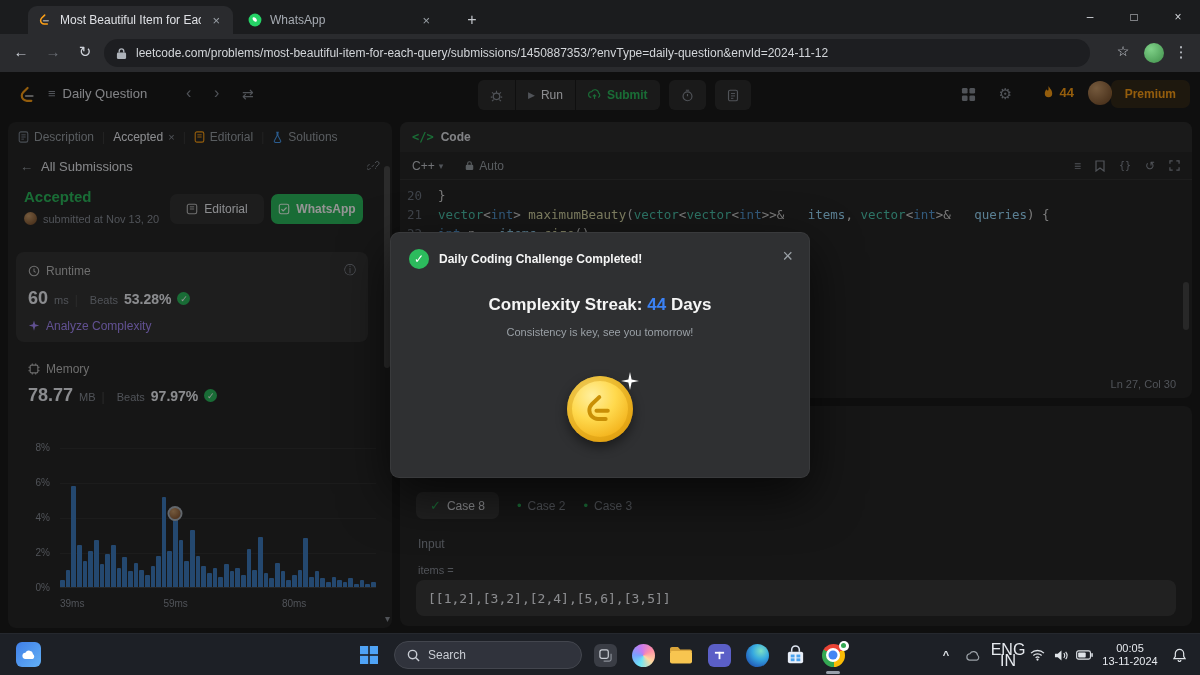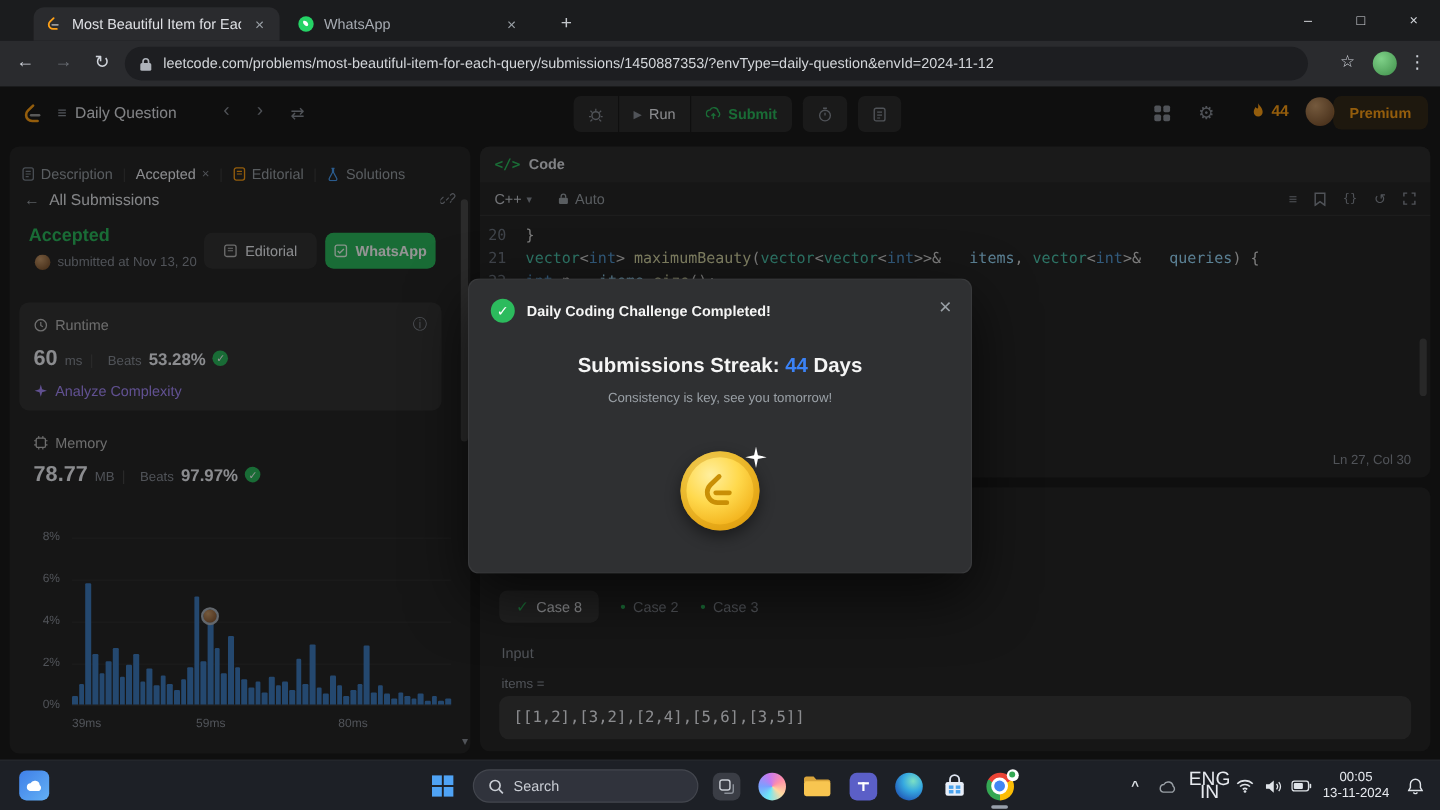--- a/index.html
+++ b/index.html
@@ -44,30 +44,30 @@
   .premium{position:absolute;right:10px;top:8px;height:28px;padding:0 14px;border-radius:7px;
     background:rgba(255,161,22,0.12);color:#ffa116;font-size:12px;font-weight:600;
     display:flex;align-items:center;}
   .avatar-lc{position:absolute;right:88px;top:9px;width:24px;height:24px;border-radius:50%;
     background:radial-gradient(circle at 35% 30%,#c99b6a,#6e4523);}
   .streak{position:absolute;right:126px;top:13px;display:flex;gap:5px;align-items:center;
     color:#ffa116;font-size:13px;font-weight:600;}
 
   
   .lpanel{position:absolute;left:8px;top:50px;width:384px;height:506px;background:#262626;border-radius:8px;}
-  .ptabs{position:absolute;top:0;left:0;right:0;height:30px;display:flex;align-items:flex-end;
+  .ptabs{position:absolute;top:0;left:0;right:0;height:30px;display:flex;align-items:center;
     gap:8px;padding:0 10px;font-size:12px;color:#9aa0a6;}
   .ptab{display:flex;align-items:center;gap:5px;}
   .ptab.active{color:#eff1f6;}
   .pdiv{color:#3d3d3d;}
   .subs-row{position:absolute;top:32px;left:12px;right:12px;height:24px;display:flex;align-items:center;gap:8px;
     color:#e4e6ea;font-size:13px;}
   .acc-head{position:absolute;top:66px;left:16px;color:#2cbb5d;font-size:15px;font-weight:600;}
   .acc-sub{position:absolute;top:90px;left:16px;display:flex;align-items:center;gap:6px;
-    color:#8a8f98;font-size:11px;width:140px;white-space:nowrap;overflow:hidden;justify-content:flex-end;}
+    color:#8a8f98;font-size:11px;width:140px;white-space:nowrap;overflow:hidden;}
   .mini-av{width:13px;height:13px;border-radius:50%;background:radial-gradient(circle at 35% 30%,#c99b6a,#6e4523);flex:none;}
   .btn{position:absolute;top:72px;height:30px;border-radius:7px;display:flex;align-items:center;
     justify-content:center;gap:6px;font-size:12px;}
   .btn-editorial{left:162px;width:94px;background:#333333;color:#eff1f6;}
   .btn-solution{left:263px;width:92px;background:#2cbb5d;color:#fff;font-weight:600;}
   .rt-card{position:absolute;left:8px;top:130px;width:352px;height:90px;background:#343434;border-radius:8px;padding:10px 12px;}
   .card-row1{display:flex;align-items:center;gap:6px;color:#bdbdbd;font-size:12px;}
   .card-row2{display:flex;align-items:baseline;gap:6px;margin-top:9px;}
   .bigval{color:#eff1f6;font-size:18px;font-weight:700;}
   .unit{color:#8a8f98;font-size:11px;}
@@ -537,21 +537,21 @@
 
   <div class="overlay"></div>
 
   <div class="modal">
     <div class="modal-head">
       <span class="checkcircle">✓</span>
       <span class="modal-title">Daily Coding Challenge Completed!</span>
     </div>
     <span class="modal-close">×</span>
     <div class="streakline">
-      <span>Submissions Streak:</span>
+      <span>Complexity Streak:</span>
       <span class="streak-num">44</span>
       <span>Days</span>
     </div>
     <div class="modal-sub">Consistency is key, see you tomorrow!</div>
     <div class="coin-wrap">
       <div class="coin">
         <svg width="34" height="34" viewBox="0 0 24 24">
           <path d="M16 19h-5.4c-3.4 0-6.1-2.7-6.1-6.1 0-1.6.7-3.2 1.8-4.3L11.5 3.6" fill="none" stroke="#c98f06" stroke-width="2.8" stroke-linecap="round"></path>
           <path d="M9.5 13.2h8" stroke="#c98f06" stroke-width="2.8" stroke-linecap="round"></path>
         </svg>

